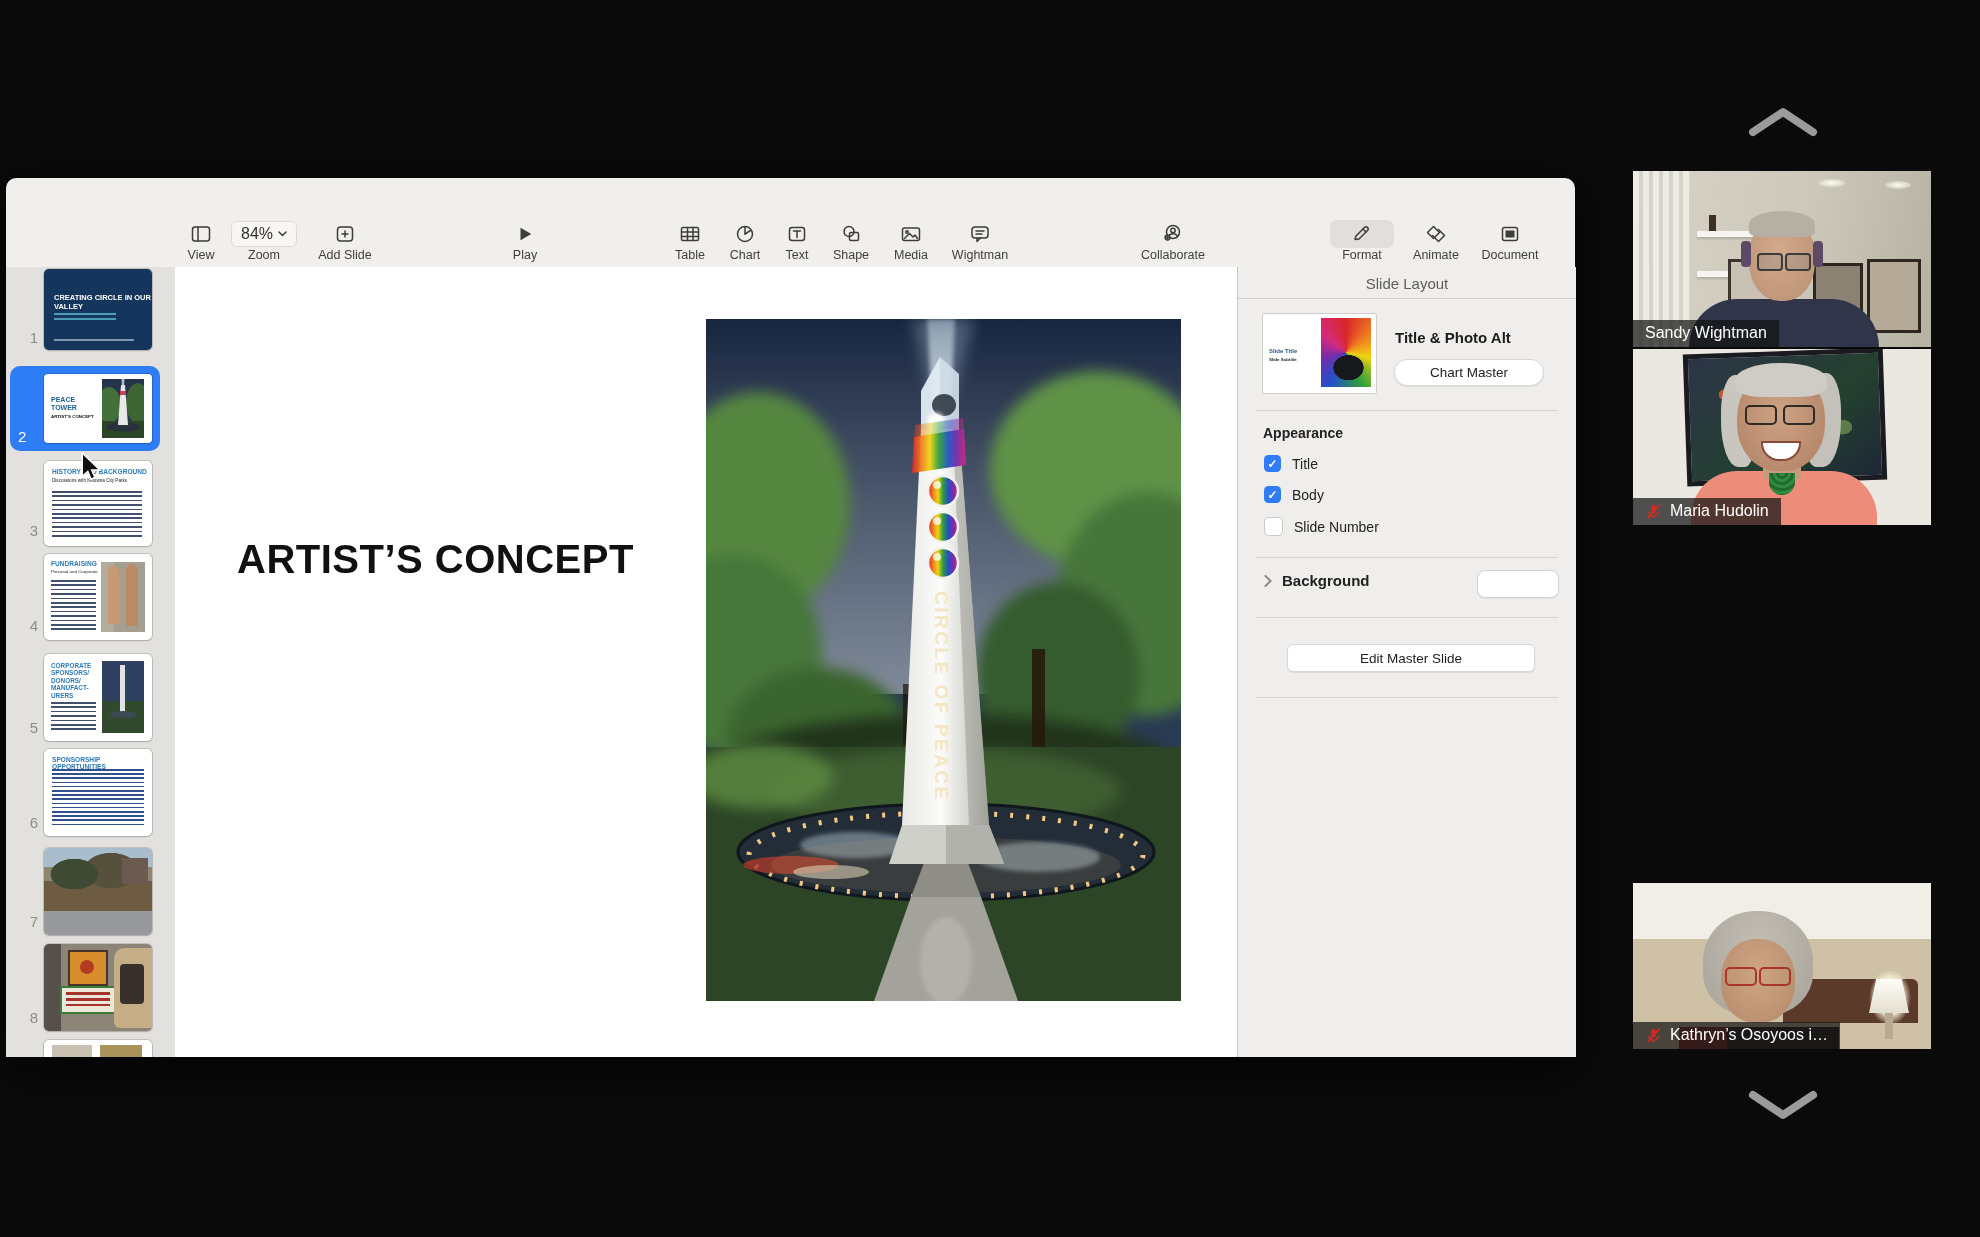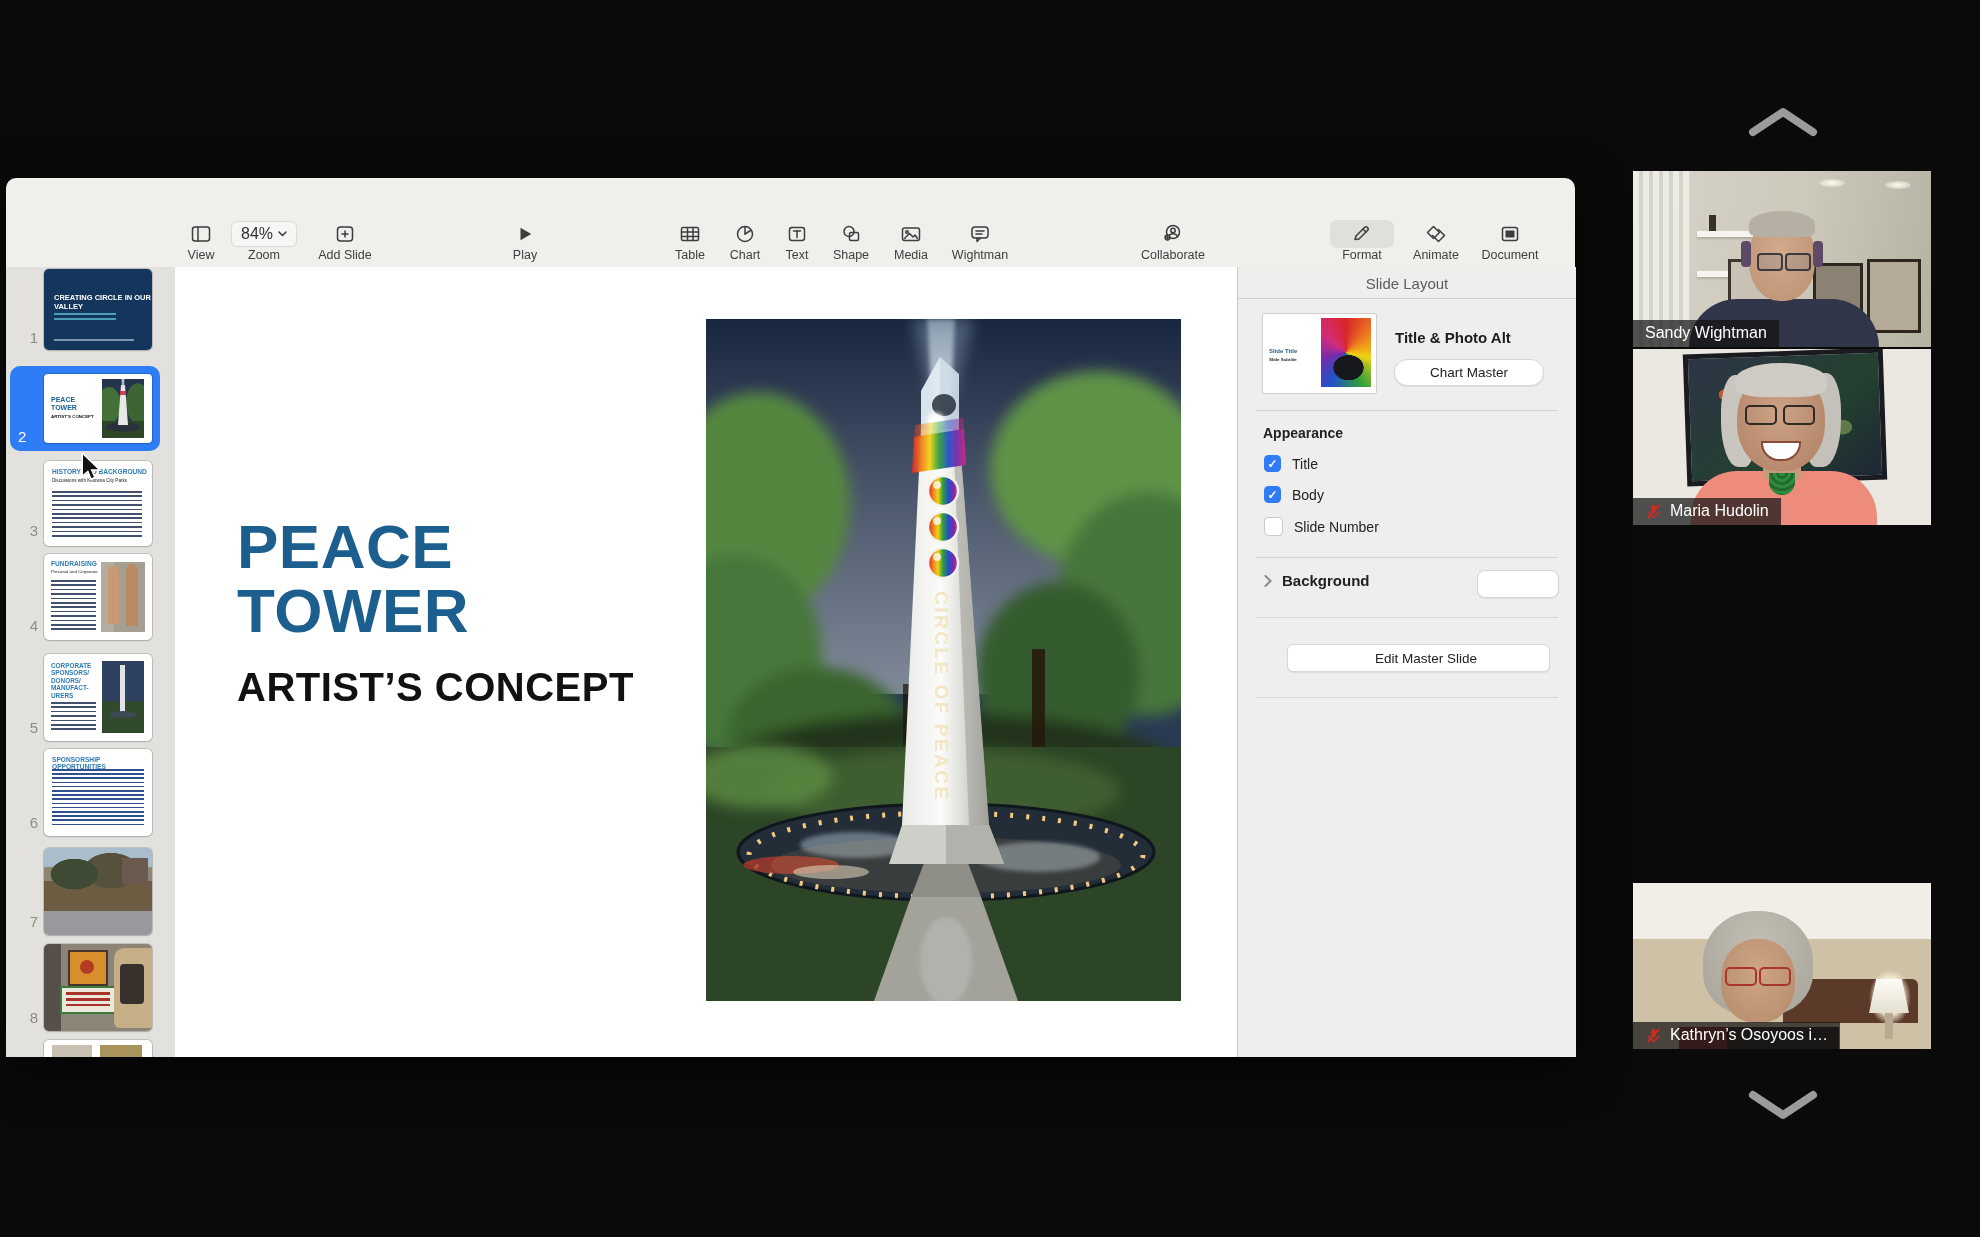--- a/index.html
+++ b/index.html
@@ -282,21 +282,20 @@
       </div>
 
       <div class="thumb" style="top:773px;height:17px;border-radius:5px 5px 0 0;">
         <div class="sc" style="left:8px;top:5px;width:40px;height:12px;background:#c9c2b2;"></div>
         <div class="sc" style="left:56px;top:5px;width:42px;height:12px;background:#a9925c;"></div>
       </div>
     </div>
 
     <div class="a canvas">
       <div class="a" style="left:62px;top:248px;">
-        <div class="slidetitle"><span>PEACE</span><br><span>TOWER</span></div>
         <div class="slidesub" style="margin-top:22px;">ARTIST’S CONCEPT</div>
       </div>
 
       <svg class="a" style="left:531px;top:52px;" width="475" height="682" viewBox="0 0 475 682">
         <defs>
           <linearGradient id="sky" x1="0" y1="0" x2="0" y2="1">
             <stop offset="0" stop-color="#18253f"></stop>
               <stop offset=".55" stop-color="#28395296"></stop>
               <stop offset=".55" stop-color="#283952"></stop>
               <stop offset="1" stop-color="#34455c"></stop>
@@ -413,21 +412,21 @@
       <div class="a divider" style="top:290px;"></div>
       <div class="a" style="left:26px;top:305px;display:flex;align-items:center;gap:10px;">
         <svg width="8" height="12" viewBox="0 0 8 12">
             <path d="M1.5 1 L6.5 6 L1.5 11" stroke="#8a8a88" stroke-width="2" fill="none" stroke-linecap="round"></path>
           </svg>
         <span style="font-size:15px;font-weight:bold;color:#222;">Background</span>
       </div>
       <div class="a" style="left:239px;top:303px;width:80px;height:26px;background:#fff;border:1px solid #d5d3cf;border-radius:8px;box-shadow:0 1px 1px rgba(0,0,0,.06);"></div>
 
       <div class="a divider" style="top:350px;"></div>
-      <div class="a btn" style="left:49px;top:377px;width:246px;height:26px;padding-left:15px;">Edit Master Slide</div>
+      <div class="a btn" style="left:49px;top:377px;width:246px;height:26px;">Edit Master Slide</div>
       <div class="a divider" style="top:430px;"></div>
     </div>
   </div>
 
   <svg class="a" style="left:1745px;top:102px;" width="76" height="40" viewBox="0 0 76 40">
     <path class="chev" d="M8 30 L38 10 L68 30"></path>
   </svg>
 
   <div class="a tile" style="top:171px;">
     <div class="sc" style="left:0;top:0;width:100%;height:100%;background:linear-gradient(100deg,#d7d3c6 0%,#ccc8ba 55%,#b5b1a3 100%);"></div>

